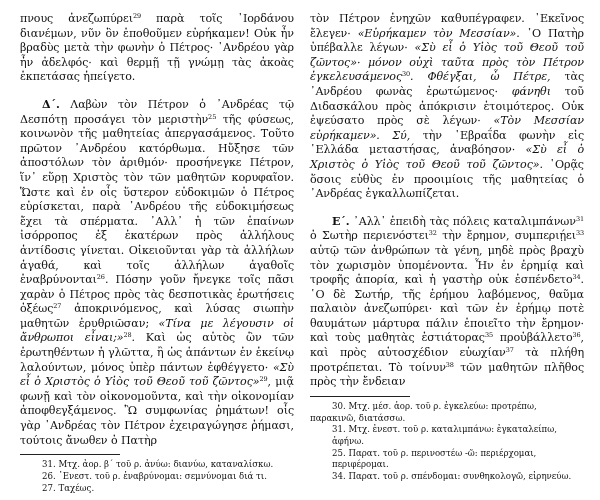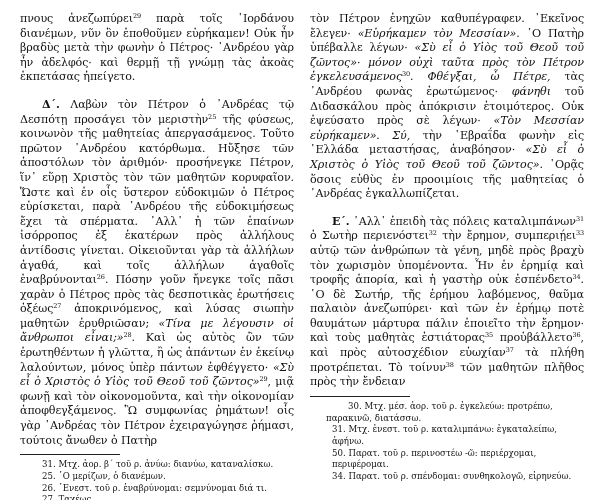--- a/index.html
+++ b/index.html
@@ -10,44 +10,43 @@
   .col.right { left: 310px; }
   .para { font-size: 11.1px; line-height: 14.6px; text-align: justify; margin: 0; letter-spacing: -0.1px; }
   .para.indent { text-indent: 22px; }
   .gap { height: 13px; }
   .sec { font-weight: bold; }
   sup { font-size: 6.5px; line-height: 0; vertical-align: 4px; }
   i { font-style: italic; }
   .rule { width: 100px; border-top: 1px solid #222; margin: 6px 0 4px 0; }
   .notes { font-size: 8.6px; line-height: 11.7px; margin: 0; }
   .note { padding-left: 22px; text-indent: 0; }
-  .note.hang { padding-left: 0; text-indent: 22px; margin-left: 16px; }
+  .note.hang { padding-left: 0; text-indent: 22px; }
 </style>
 </head>
 <body>
 
 <div class="col left">
   <p class="para"><span>πνους ἀνεζωπύρει</span><sup>29</sup><span> παρὰ τοῖς ᾿Ιορδάνου διανέμων, νῦν ὃν ἐποθοῦμεν εὑρήκαμεν! Οὐκ ἦν βραδὺς μετὰ τὴν φωνὴν ὁ Πέτρος· ᾿Ανδρέου γὰρ ἦν ἀδελφός· καὶ θερμῇ τῇ γνώμῃ τὰς ἀκοὰς ἐκπετάσας ἠπείγετο.</span></p>
   <div class="gap"></div>
   <p class="para indent"><span class="sec">Δ΄.</span><span> Λαβὼν τὸν Πέτρον ὁ ᾿Ανδρέας τῷ Δεσπότῃ προσάγει τὸν μεριστὴν</span><sup>25</sup><span> τῆς φύσεως, κοινωνὸν τῆς μαθητείας ἀπεργασάμενος. Τοῦτο πρῶτον ᾿Ανδρέου κατόρθωμα. Ηὔξησε τῶν ἀποστόλων τὸν ἀριθμόν· προσήνεγκε Πέτρον, ἵν᾿ εὕρῃ Χριστὸς τὸν τῶν μαθητῶν κορυφαῖον. Ὥστε καὶ ἐν οἷς ὕστερον εὐδοκιμῶν ὁ Πέτρος εὑρίσκεται, παρὰ ᾿Ανδρέου τῆς εὐδοκιμήσεως ἔχει τὰ σπέρματα. ᾿Αλλ᾿ ἡ τῶν ἐπαίνων ἰσόρροπος ἐξ ἑκατέρων πρὸς ἀλλήλους ἀντίδοσις γίνεται. Οἰκειοῦνται γὰρ τὰ ἀλλήλων ἀγαθά, καὶ τοῖς ἀλλήλων ἀγαθοῖς ἐναβρύνονται</span><sup>26</sup><span>. Πόσην γοῦν ἤνεγκε τοῖς πᾶσι χαρὰν ὁ Πέτρος πρὸς τὰς δεσποτικὰς ἐρωτήσεις ὀξέως</span><sup>27</sup><span> ἀποκρινόμενος, καὶ λύσας σιωπὴν μαθητῶν ἐρυθριῶσαν; </span><i>«Τίνα με λέγουσιν οἱ ἄνθρωποι εἶναι;»</i><sup>28</sup><span>. Καὶ ὡς αὐτὸς ὢν τῶν ἐρωτηθέντων ἡ γλῶττα, ἢ ὡς ἁπάντων ἐν ἐκείνῳ λαλούντων, μόνος ὑπὲρ πάντων ἐφθέγγετο· </span><i>«Σὺ εἶ ὁ Χριστὸς ὁ Υἱὸς τοῦ Θεοῦ τοῦ ζῶντος»</i><sup>29</sup><span>, μιᾷ φωνῇ καὶ τὸν οἰκονομοῦντα, καὶ τὴν οἰκονομίαν ἀποφθεγξάμενος. Ὢ συμφωνίας ῥημάτων! οἷς γὰρ ᾿Ανδρέας τὸν Πέτρον ἐχειραγώγησε ῥήμασι, τούτοις ἄνωθεν ὁ Πατὴρ</span></p>
   <div class="rule"></div>
   <div class="notes">
     <div class="note">31. Μτχ. ἀορ. β΄ τοῦ ρ. ἀνύω: διανύω, καταναλίσκω.</div>
-    <div class="note">25. ῾Ο μερίζων, ὁ διανέμων.</div>
     <div class="note">26. ᾿Ενεστ. τοῦ ρ. ἐναβρύνομαι: σεμνύνομαι διά τι.</div>
     <div class="note">27. Ταχέως.</div>
 
   </div>
 </div>
 
 <div class="col right">
   <p class="para"><span>τὸν Πέτρον ἐνηχῶν καθυπέγραφεν. ᾿Εκεῖνος ἔλεγεν· </span><i>«Εὑρήκαμεν τὸν Μεσσίαν»</i><span>. ῾Ο Πατὴρ ὑπέβαλλε λέγων· </span><i>«Σὺ εἶ ὁ Υἱὸς τοῦ Θεοῦ τοῦ ζῶντος»· μόνον οὐχὶ ταῦτα πρὸς τὸν Πέτρον ἐγκελευσάμενος</i><sup>30</sup><i>. Φθέγξαι, ὦ Πέτρε,</i><span> τὰς ᾿Ανδρέου φωνὰς ἐρωτώμενος· </span><i>φάνηθι</i><span> τοῦ Διδασκάλου πρὸς ἀπόκρισιν ἑτοιμότερος. Οὐκ ἐψεύσατο πρὸς σὲ λέγων· </span><i>«Τὸν Μεσσίαν εὑρήκαμεν». Σύ,</i><span> τὴν ῾Εβραΐδα φωνὴν εἰς ῾Ελλάδα μεταστήσας, ἀναβόησον· </span><i>«Σὺ εἶ ὁ Χριστὸς ὁ Υἱὸς τοῦ Θεοῦ τοῦ ζῶντος»</i><span>. ῾Ορᾷς ὅσοις εὐθὺς ἐν προοιμίοις τῆς μαθητείας ὁ ᾿Ανδρέας ἐγκαλλωπίζεται.</span></p>
   <div class="gap"></div>
   <p class="para indent"><span class="sec">Ε΄.</span><span> ᾿Αλλ᾿ ἐπειδὴ τὰς πόλεις καταλιμπάνων</span><sup>31</sup><span> ὁ Σωτὴρ περιενόστει</span><sup>32</sup><span> τὴν ἔρημον, συμπεριῄει</span><sup>33</sup><span> αὐτῷ τῶν ἀνθρώπων τὰ γένη, μηδὲ πρὸς βραχὺ τὸν χωρισμὸν ὑπομένοντα. Ἦν ἐν ἐρημίᾳ καὶ τροφῆς ἀπορία, καὶ ἡ γαστὴρ οὐκ ἐσπένδετο</span><sup>34</sup><span>. ῾Ο δὲ Σωτήρ, τῆς ἐρήμου λαβόμενος, θαῦμα παλαιὸν ἀνεζωπύρει· καὶ τῶν ἐν ἐρήμῳ ποτὲ θαυμάτων μάρτυρα πάλιν ἐποιεῖτο τὴν ἔρημον· καὶ τοὺς μαθητὰς ἑστιάτορας</span><sup>35</sup><span> προὐβάλλετο</span><sup>36</sup><span>, καὶ πρὸς αὐτοσχέδιον εὐωχίαν</span><sup>37</sup><span> τὰ πλήθη προτρέπεται. Τὸ τοίνυν</span><sup>38</sup><span> τῶν μαθητῶν πλῆθος πρὸς τὴν ἔνδειαν</span></p>
   <div class="rule"></div>
   <div class="notes">
     <div class="note hang">30. Μτχ. μέσ. ἀορ. τοῦ ρ. ἐγκελεύω: προτρέπω, παρακινῶ, διατάσσω.</div>
     <div class="note">31. Μτχ. ἐνεστ. τοῦ ρ. καταλιμπάνω: ἐγκαταλείπω, ἀφήνω.</div>
-    <div class="note">50. Παρατ. τοῦ ρ. περινοστέω -ῶ: περιέρχομαι, περιφέρομαι.</div>
+    <div class="note">25. Παρατ. τοῦ ρ. περινοστέω -ῶ: περιέρχομαι, περιφέρομαι.</div>
     <div class="note">34. Παρατ. τοῦ ρ. σπένδομαι: συνθηκολογῶ, εἰρηνεύω.</div>
 
   </div>
 </div>
 
 </body></html>

